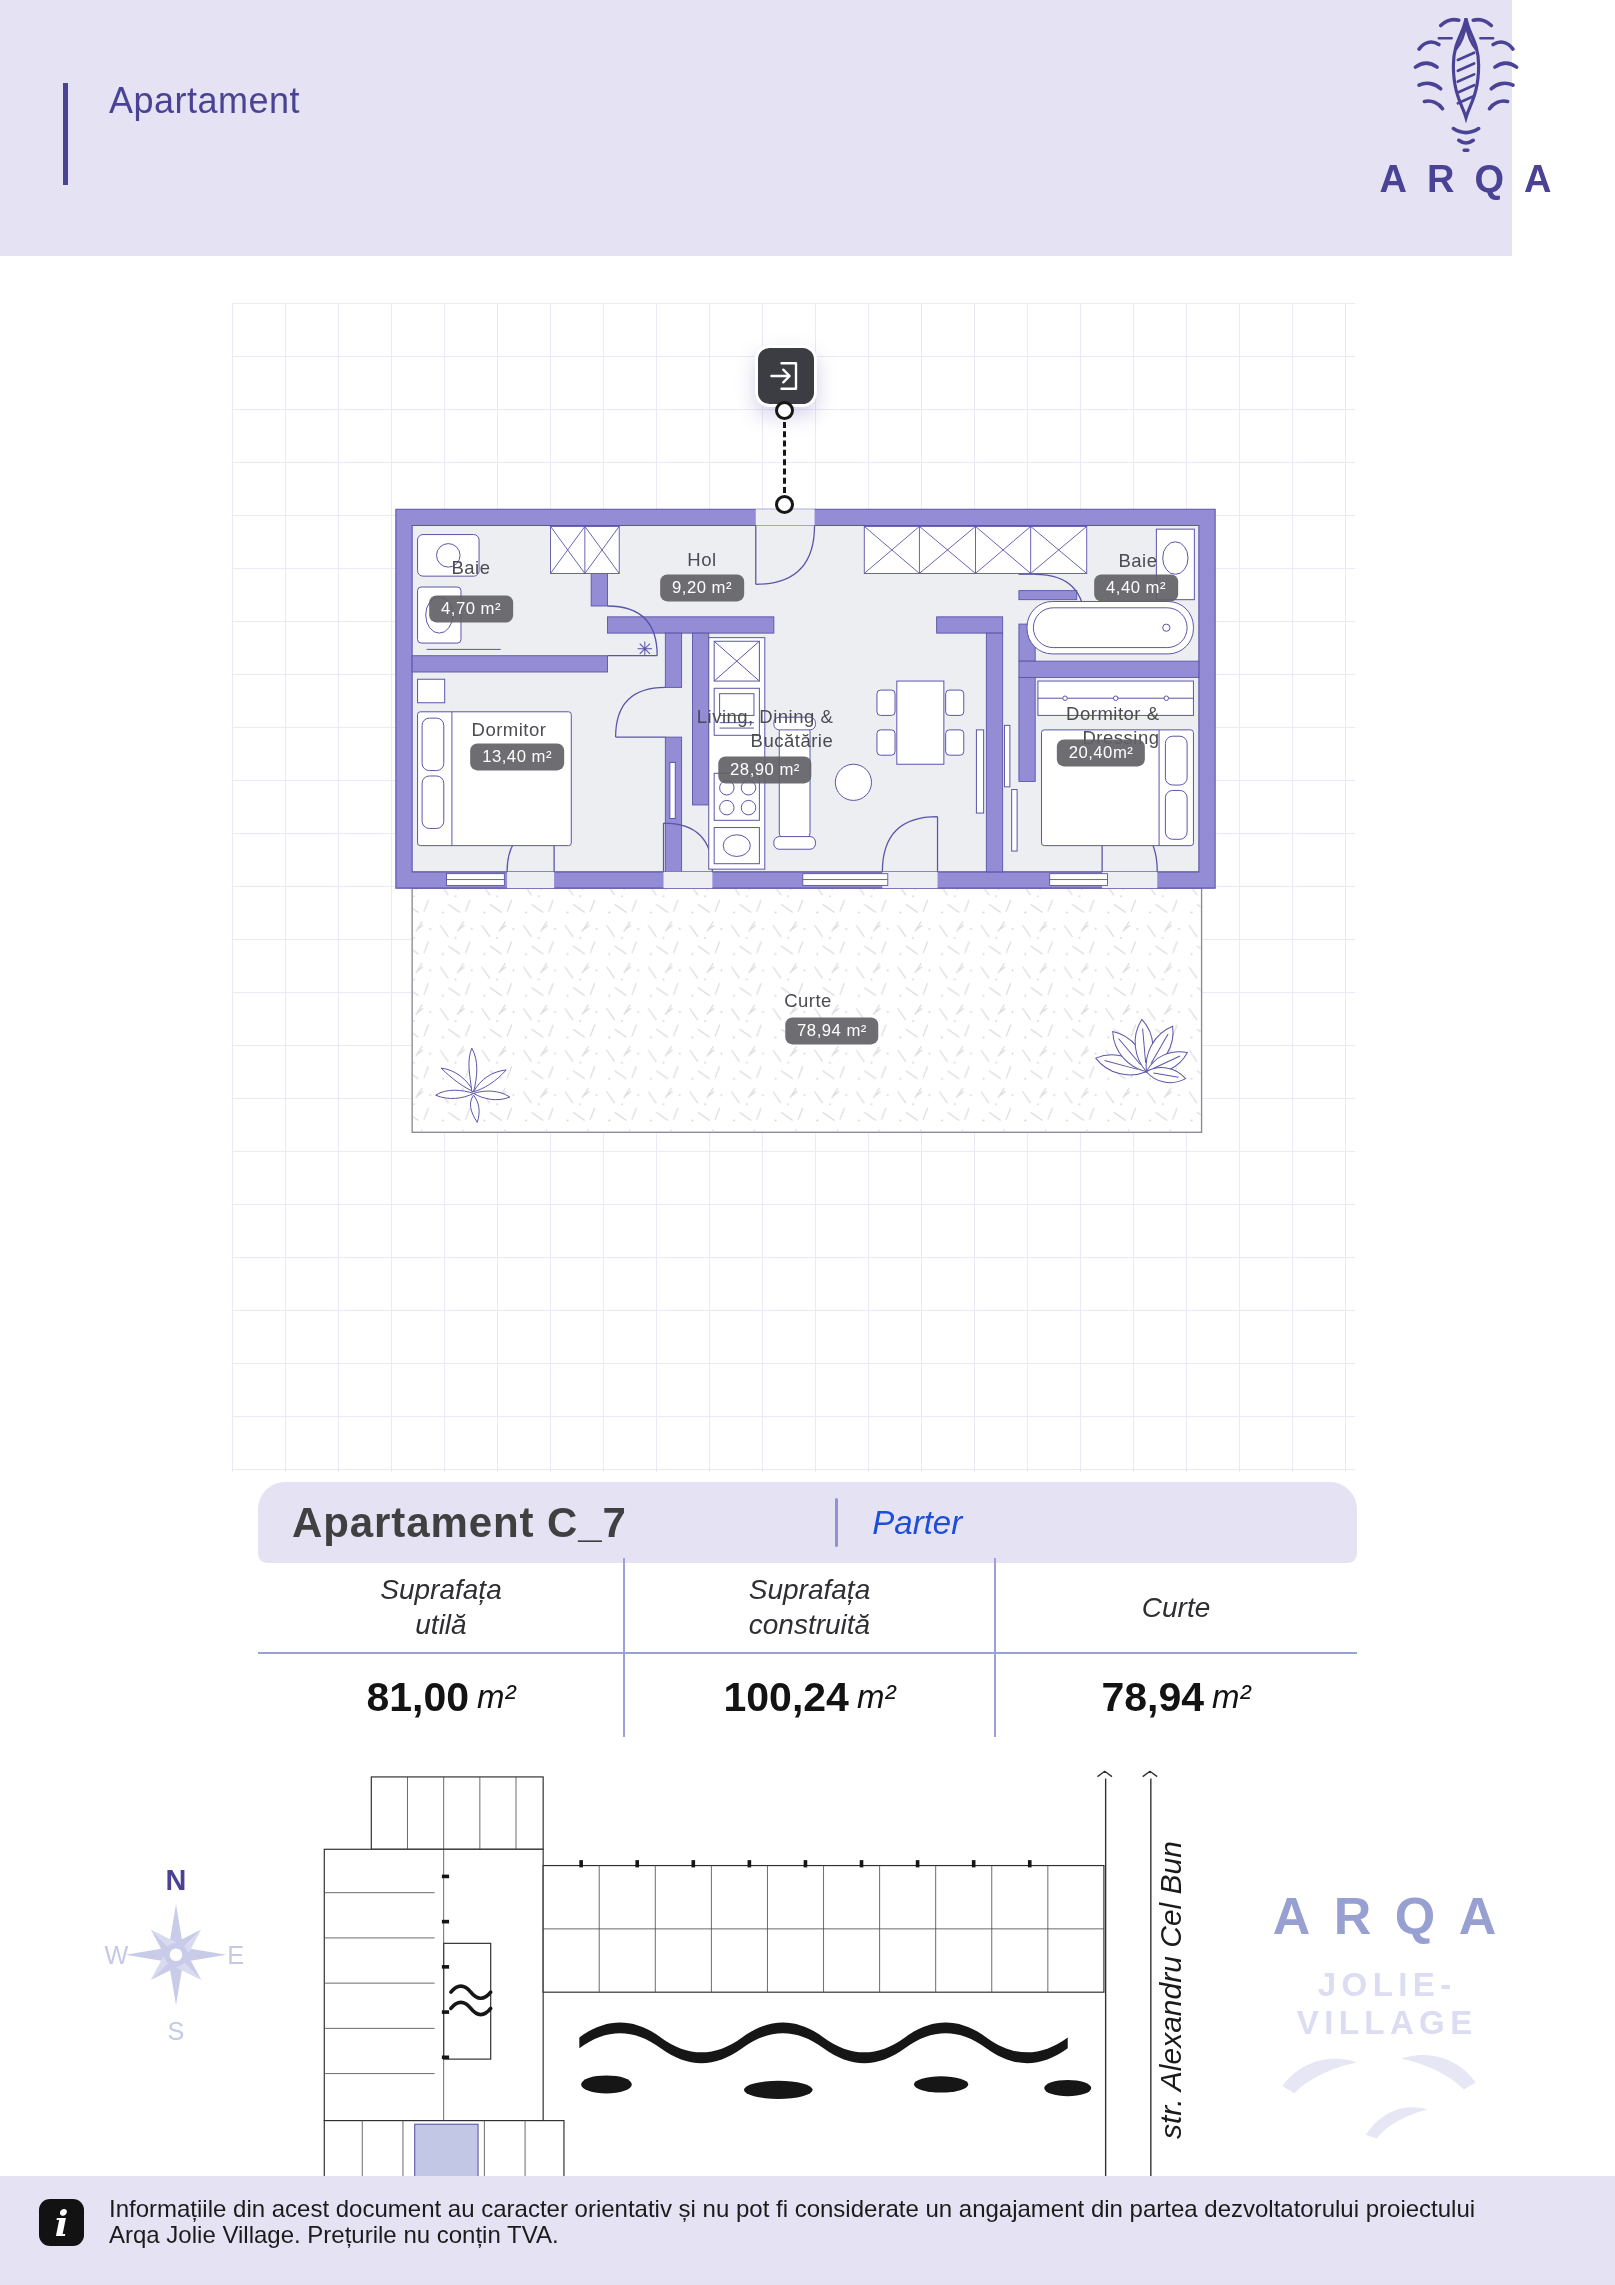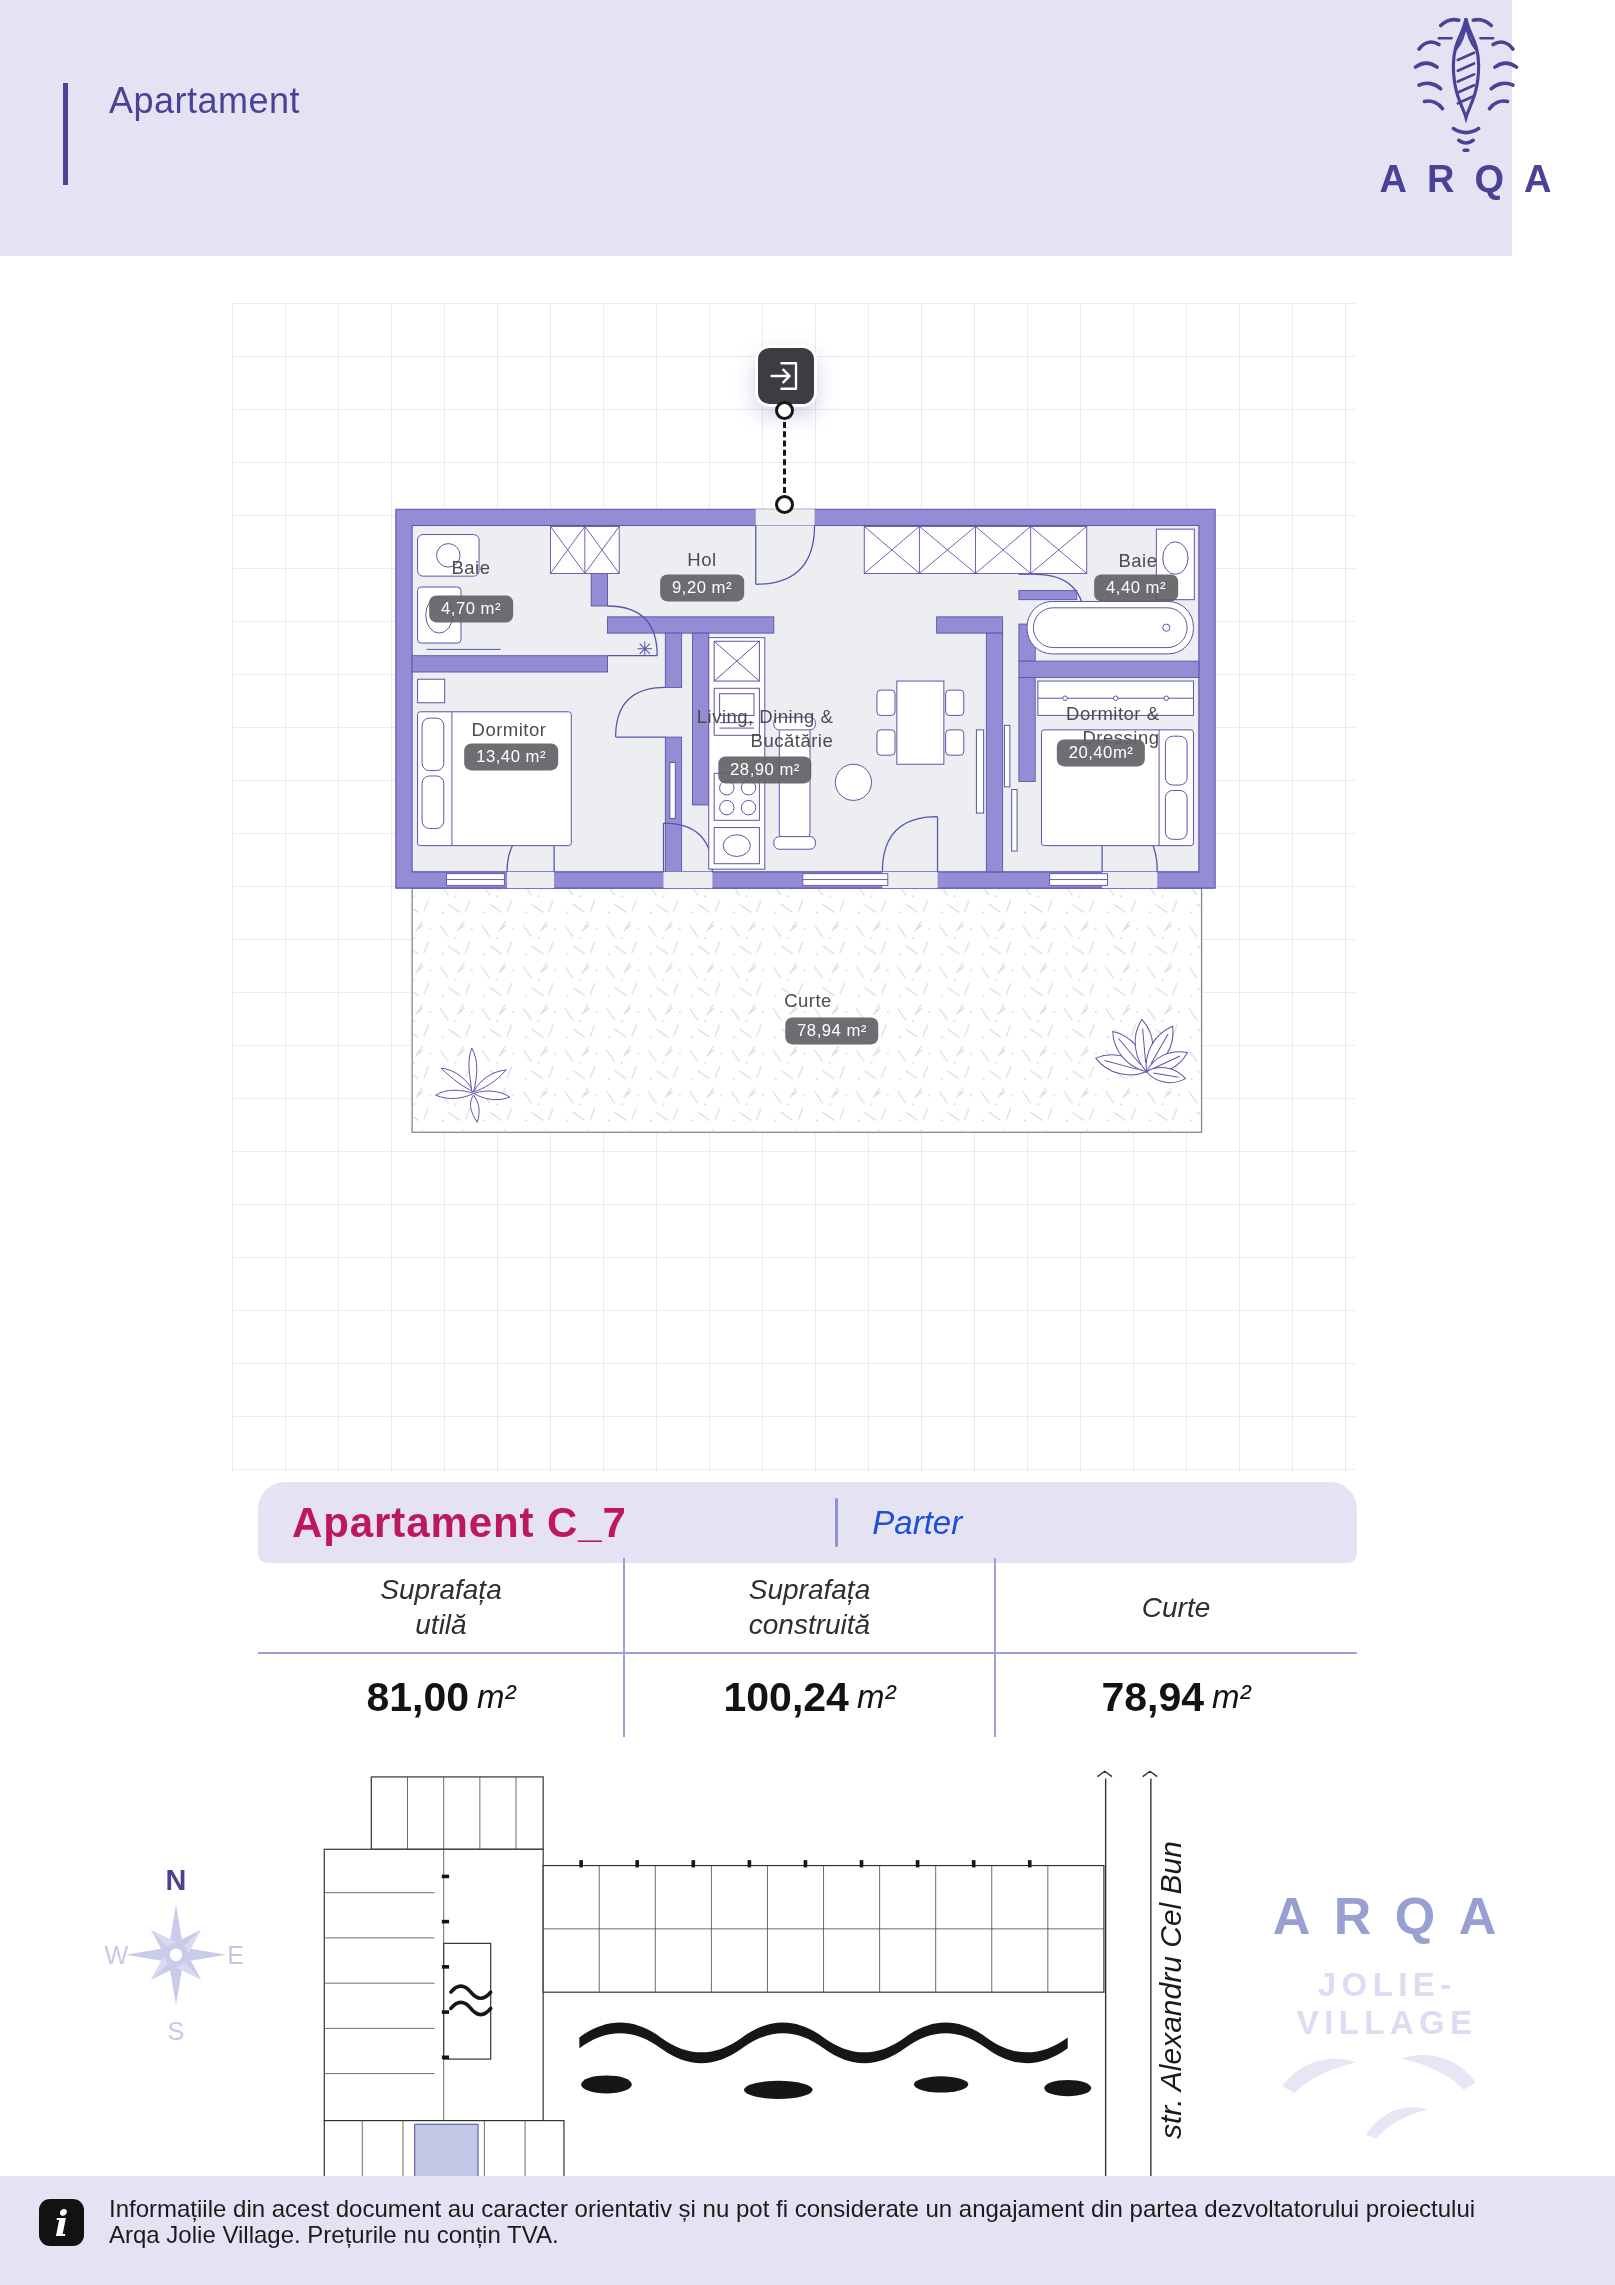--- a/index.html
+++ b/index.html
@@ -36,21 +36,21 @@
   
   .plan-wrap{left:394px;top:502px;width:823px;height:633px;z-index:2;}
   .room-label{position:absolute;transform:translate(-50%,-50%);color:#4b4b52;font-size:18.5px;
     letter-spacing:0.5px;text-align:right;white-space:pre-line;line-height:23.5px;}
   .area-badge{position:absolute;transform:translate(-50%,-50%);background:rgba(97,97,102,.92);
     color:#fff;font-size:16.7px;letter-spacing:0.5px;padding:3.6px 11.8px;border-radius:7.2px;white-space:nowrap;}
 
   
   .sum-bar{left:258px;top:1482px;width:1099px;height:81px;background:#e5e3f3;
     border-radius:27px 27px 9px 9px;display:flex;align-items:center;}
-  .sum-title{margin-left:34px;font-size:42px;font-weight:700;color:#be185d;letter-spacing:0.9px;}
+  .sum-title{margin-left:34px;font-size:42px;font-weight:700;color:#404040;letter-spacing:0.9px;}
   .sum-divider{width:3.6px;height:49px;background:#8f93cf;margin-left:208px;border-radius:1.8px;}
   .sum-floor{margin-left:34px;font-size:33px;font-style:italic;color:#1d4ed8;font-weight:500;}
   .sum-table{left:258px;top:1562px;width:1099px;height:179px;}
   .sum-row{display:flex;width:1099px;height:90px;}
   .sum-cell{display:flex;align-items:center;justify-content:center;box-sizing:border-box;}
   .c1{width:366px;} .c2{width:371px;} .c3{width:362px;}
   .head-row .sum-cell{font-size:28px;font-style:italic;color:#2e2e33;line-height:35px;
     text-align:center;white-space:pre-line;}
   .vline{position:absolute;width:2.3px;background:#9aa0d8;top:-3.6px;height:179px;}
   .vl1{left:365px;} .vl2{left:736px;}
@@ -313,21 +313,21 @@
     <div class="room-label" style="left:77px;top:66px;">Baie</div>
     <div class="area-badge" style="left:77px;top:107px;">4,70 m²</div>
 
     <div class="room-label" style="left:308px;top:58px;">Hol</div>
     <div class="area-badge" style="left:308px;top:86px;">9,20 m²</div>
 
     <div class="room-label" style="left:744px;top:59px;">Baie</div>
     <div class="area-badge" style="left:742px;top:86px;">4,40 m²</div>
 
     <div class="room-label" style="left:115px;top:228px;">Dormitor</div>
-    <div class="area-badge" style="left:117px;top:255px;padding-left:12px;">13,40 m²</div>
+    <div class="area-badge" style="left:123px;top:255px;padding-left:12px;">13,40 m²</div>
 
     <div class="room-label" style="left:371px;top:226px;">Living, Dining &amp;
 Bucătărie</div>
     <div class="area-badge" style="left:371px;top:268px;">28,90 m²</div>
 
     <div class="room-label" style="left:708px;top:223px;">Dormitor &amp; Dressing</div>
     <div class="area-badge" style="left:707px;top:251px;">20,40m²</div>
 
     <div class="room-label" style="left:414px;top:499px;">Curte</div>
     <div class="area-badge" style="left:438px;top:529px;">78,94 m²</div>

